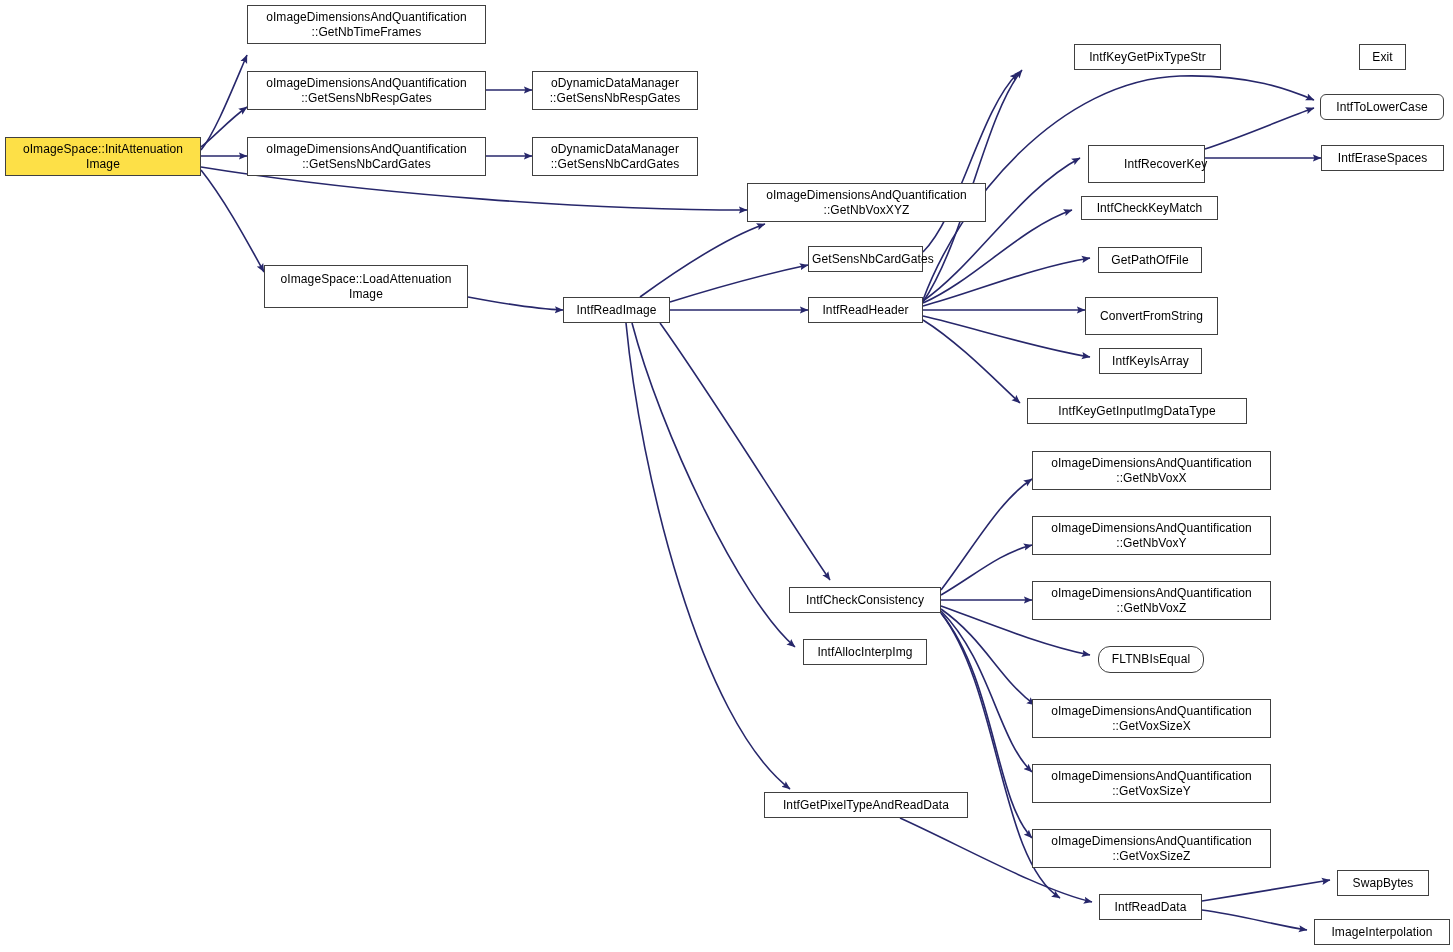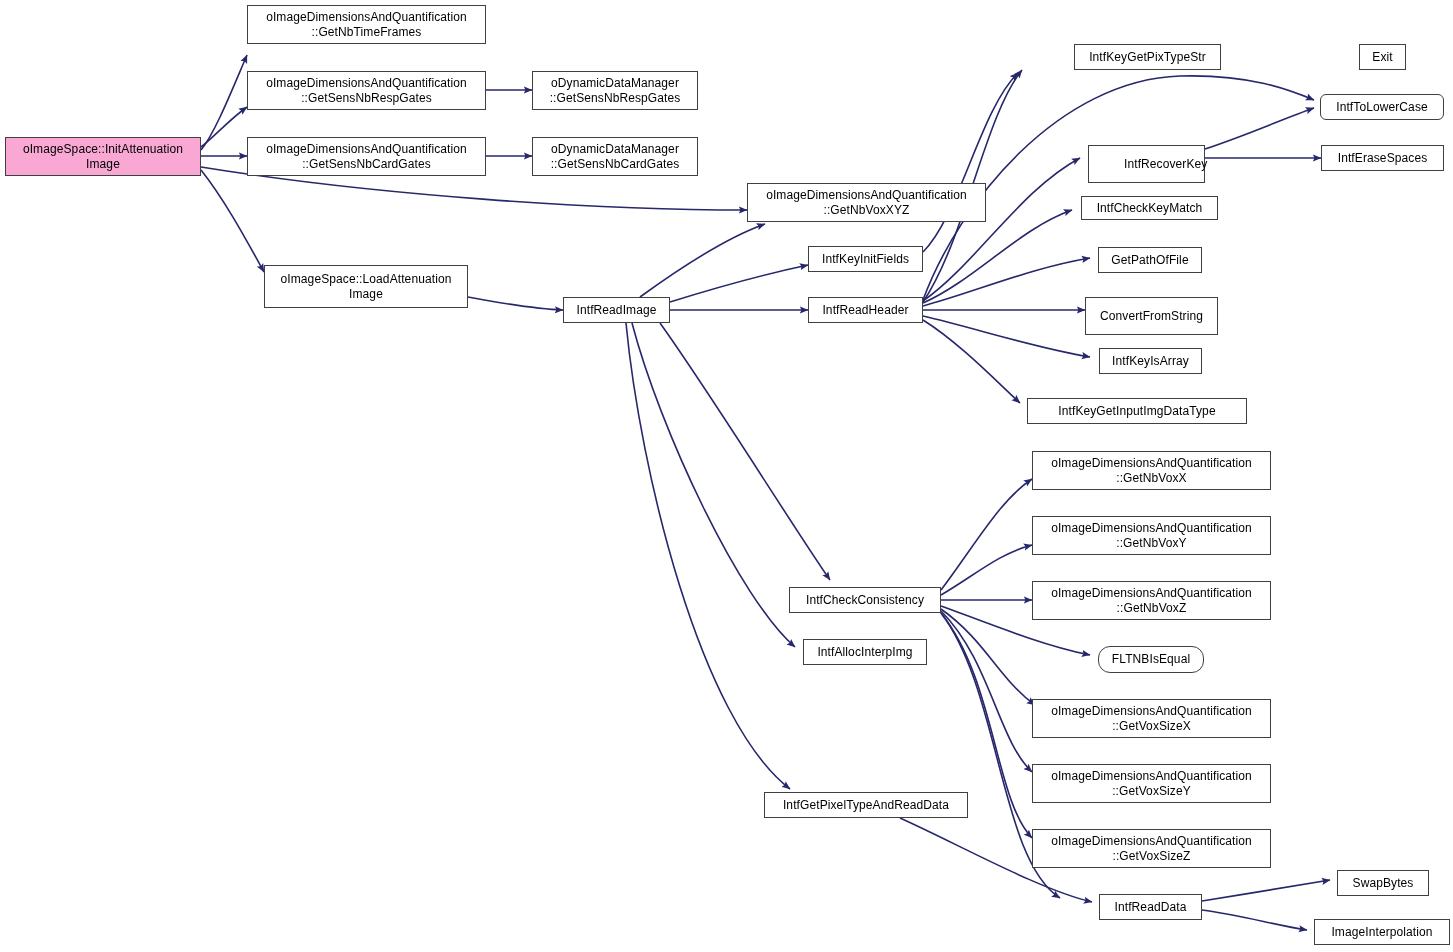--- a/index.html
+++ b/index.html
@@ -34,21 +34,21 @@
     line-height: 15px;
     text-align: center;
     display: flex;
     align-items: center;
     justify-content: flex-start;
     white-space: pre-line;
     letter-spacing: 0.1px;
     z-index: 2;
   }
   .node.highlight {
-    background: #f9a8d4;
+    background: #fde047;
     border: 1px solid #404040;
   }
   .node-label {
     display: block;
     width: 100%;
     padding: 0 3px;
     box-sizing: border-box;
     white-space: pre-line;
   }
 </style>
@@ -112,21 +112,21 @@
 ::GetSensNbCardGates</span></div>
       <div class="node" style="left: 532px; top: 71px; width: 166px; height: 39px;"><span class="node-label">oDynamicDataManager
 ::GetSensNbRespGates</span></div>
       <div class="node" style="left: 532px; top: 137px; width: 166px; height: 39px;"><span class="node-label">oDynamicDataManager
 ::GetSensNbCardGates</span></div>
       <div class="node" style="left: 264px; top: 265px; width: 204px; height: 43px;"><span class="node-label">oImageSpace::LoadAttenuation
 Image</span></div>
       <div class="node" style="left: 747px; top: 183px; width: 239px; height: 39px;"><span class="node-label">oImageDimensionsAndQuantification
 ::GetNbVoxXYZ</span></div>
       <div class="node" style="left: 563px; top: 297px; width: 107px; height: 26px;"><span class="node-label">IntfReadImage</span></div>
-      <div class="node" style="left: 808px; top: 246px; width: 115px; height: 26px;"><span class="node-label">IntfKeyInitFields</span></div>
+      <div class="node" style="left: 808px; top: 246px; width: 115px; height: 26px;"><span class="node-label">GetSensNbCardGates</span></div>
       <div class="node" style="left: 808px; top: 297px; width: 115px; height: 26px;"><span class="node-label">IntfReadHeader</span></div>
       <div class="node" style="left: 1074px; top: 44px; width: 147px; height: 26px;"><span class="node-label">IntfKeyGetPixTypeStr</span></div>
       <div class="node" style="left: 1359px; top: 44px; width: 47px; height: 26px;"><span class="node-label">Exit</span></div>
       <div class="node" style="left: 1320px; top: 94px; width: 124px; height: 26px; border-radius: 6px;"><span class="node-label">IntfToLowerCase</span></div>
       <div class="node" style="left: 1088px; top: 145px; width: 117px; height: 38px; padding-left: 32px;"><span class="node-label">IntfRecoverKey</span></div>
       <div class="node" style="left: 1321px; top: 145px; width: 123px; height: 26px;"><span class="node-label">IntfEraseSpaces</span></div>
       <div class="node" style="left: 1081px; top: 196px; width: 137px; height: 24px;"><span class="node-label">IntfCheckKeyMatch</span></div>
       <div class="node" style="left: 1098px; top: 247px; width: 104px; height: 26px;"><span class="node-label">GetPathOfFile</span></div>
       <div class="node" style="left: 1085px; top: 297px; width: 133px; height: 38px;"><span class="node-label">ConvertFromString</span></div>
       <div class="node" style="left: 1099px; top: 348px; width: 103px; height: 26px;"><span class="node-label">IntfKeyIsArray</span></div>

